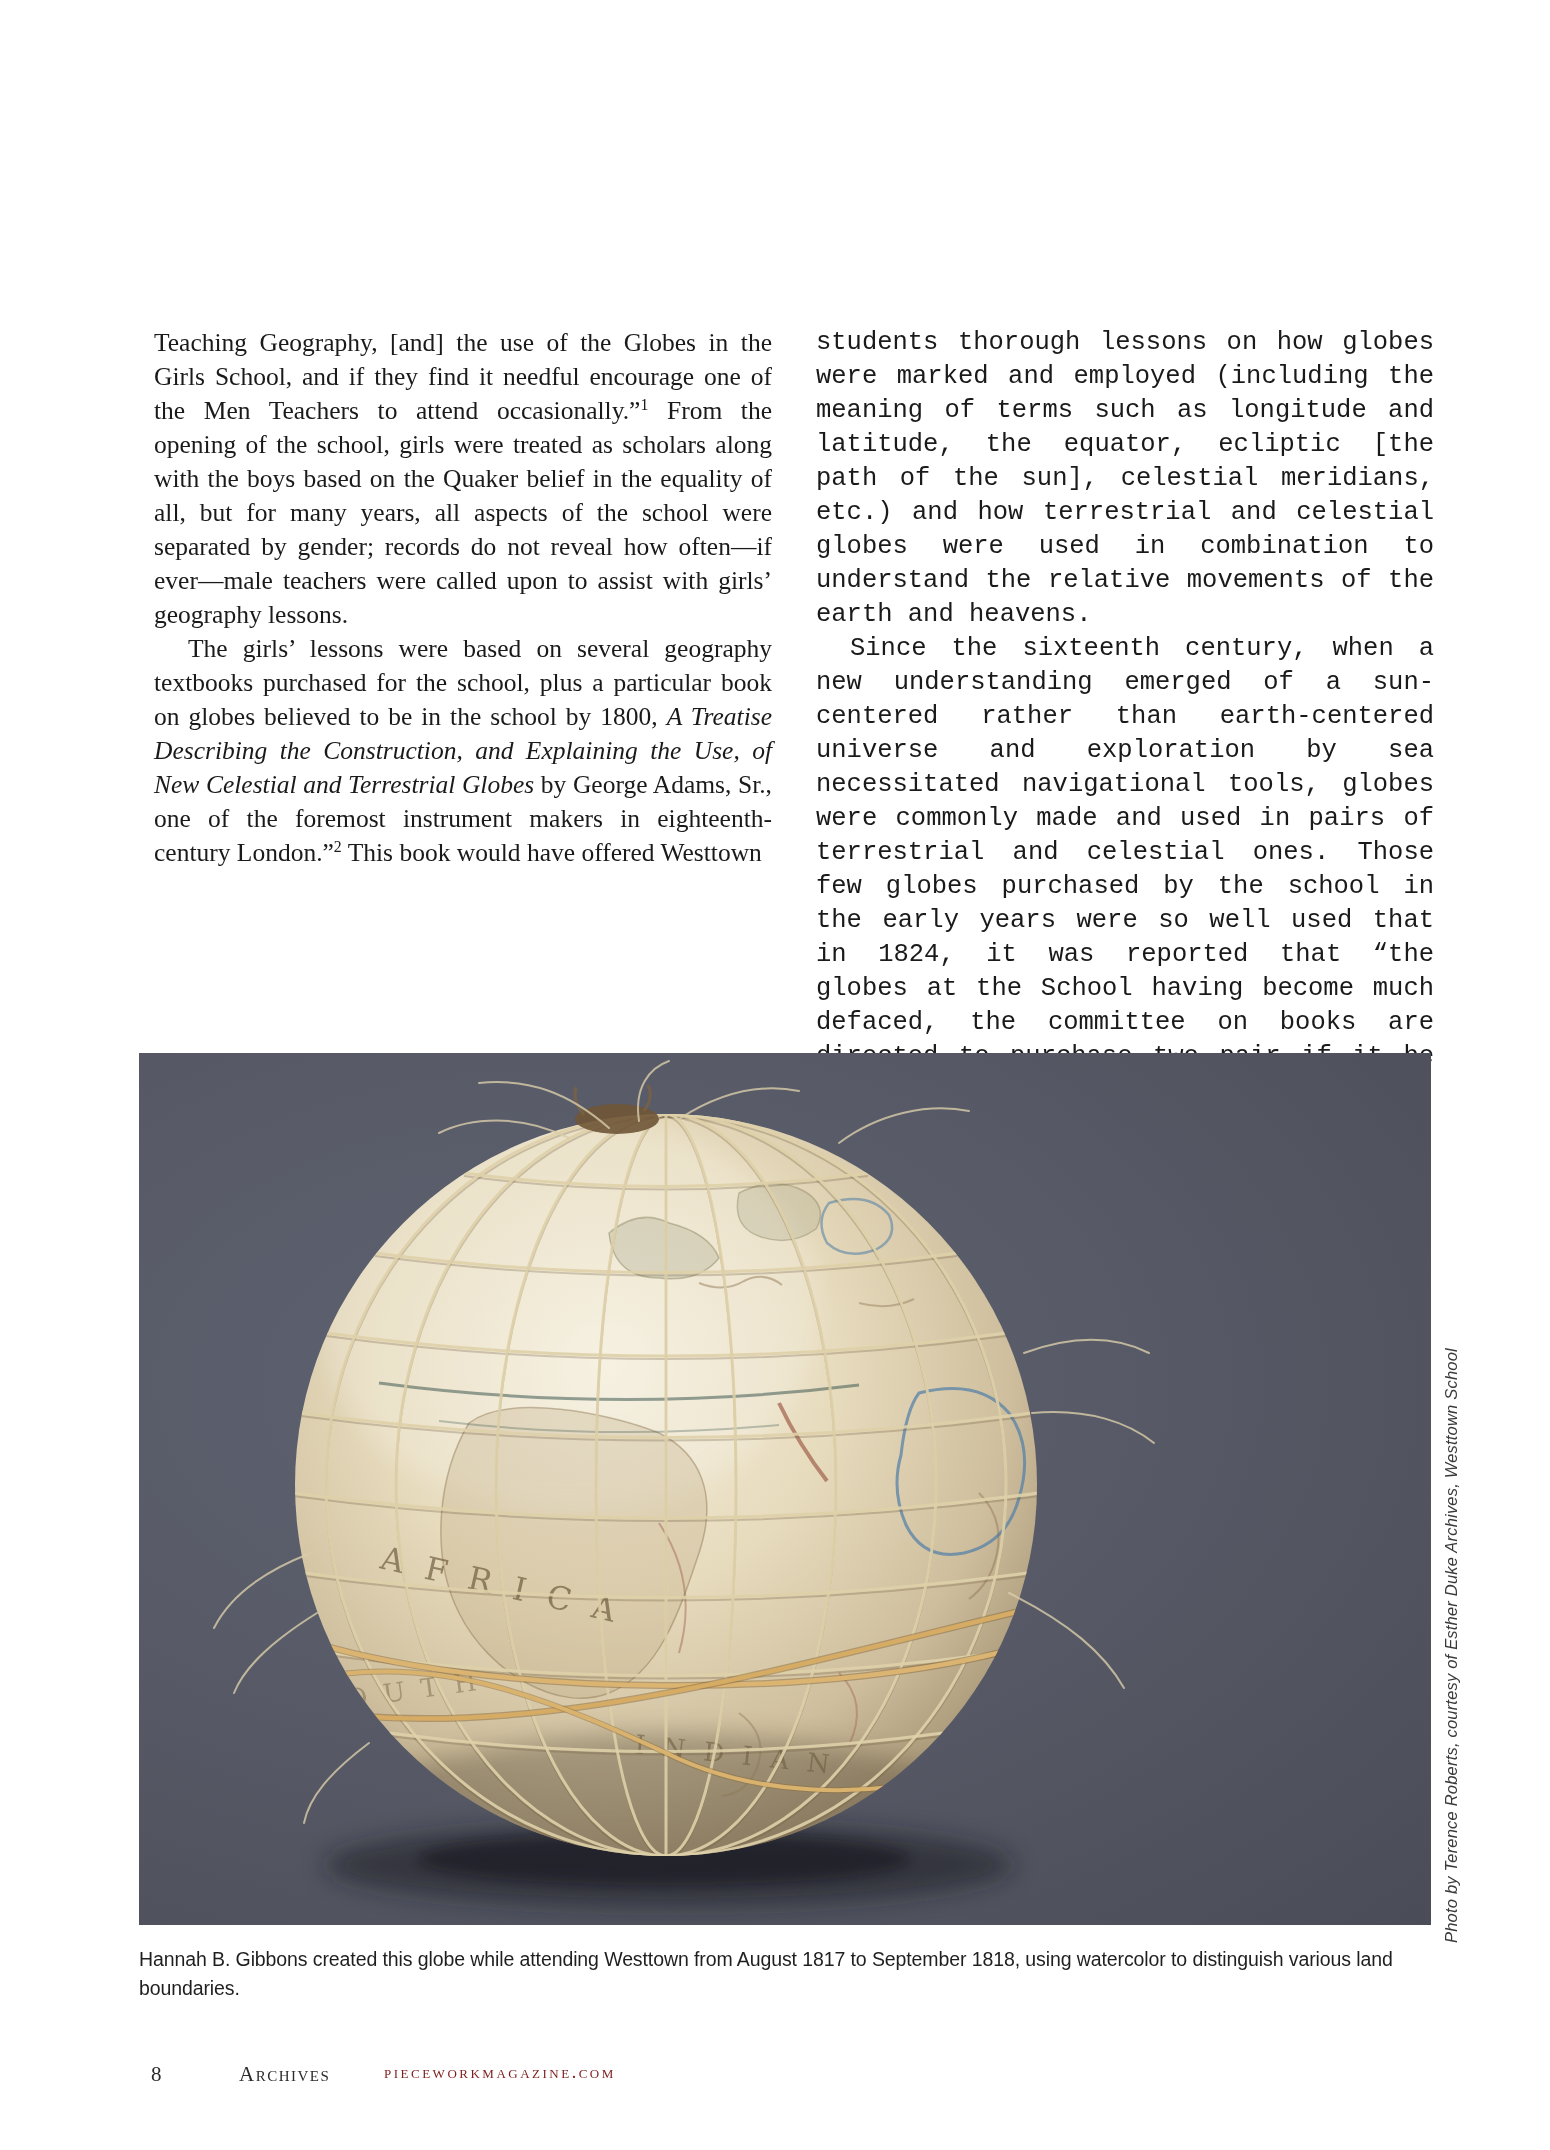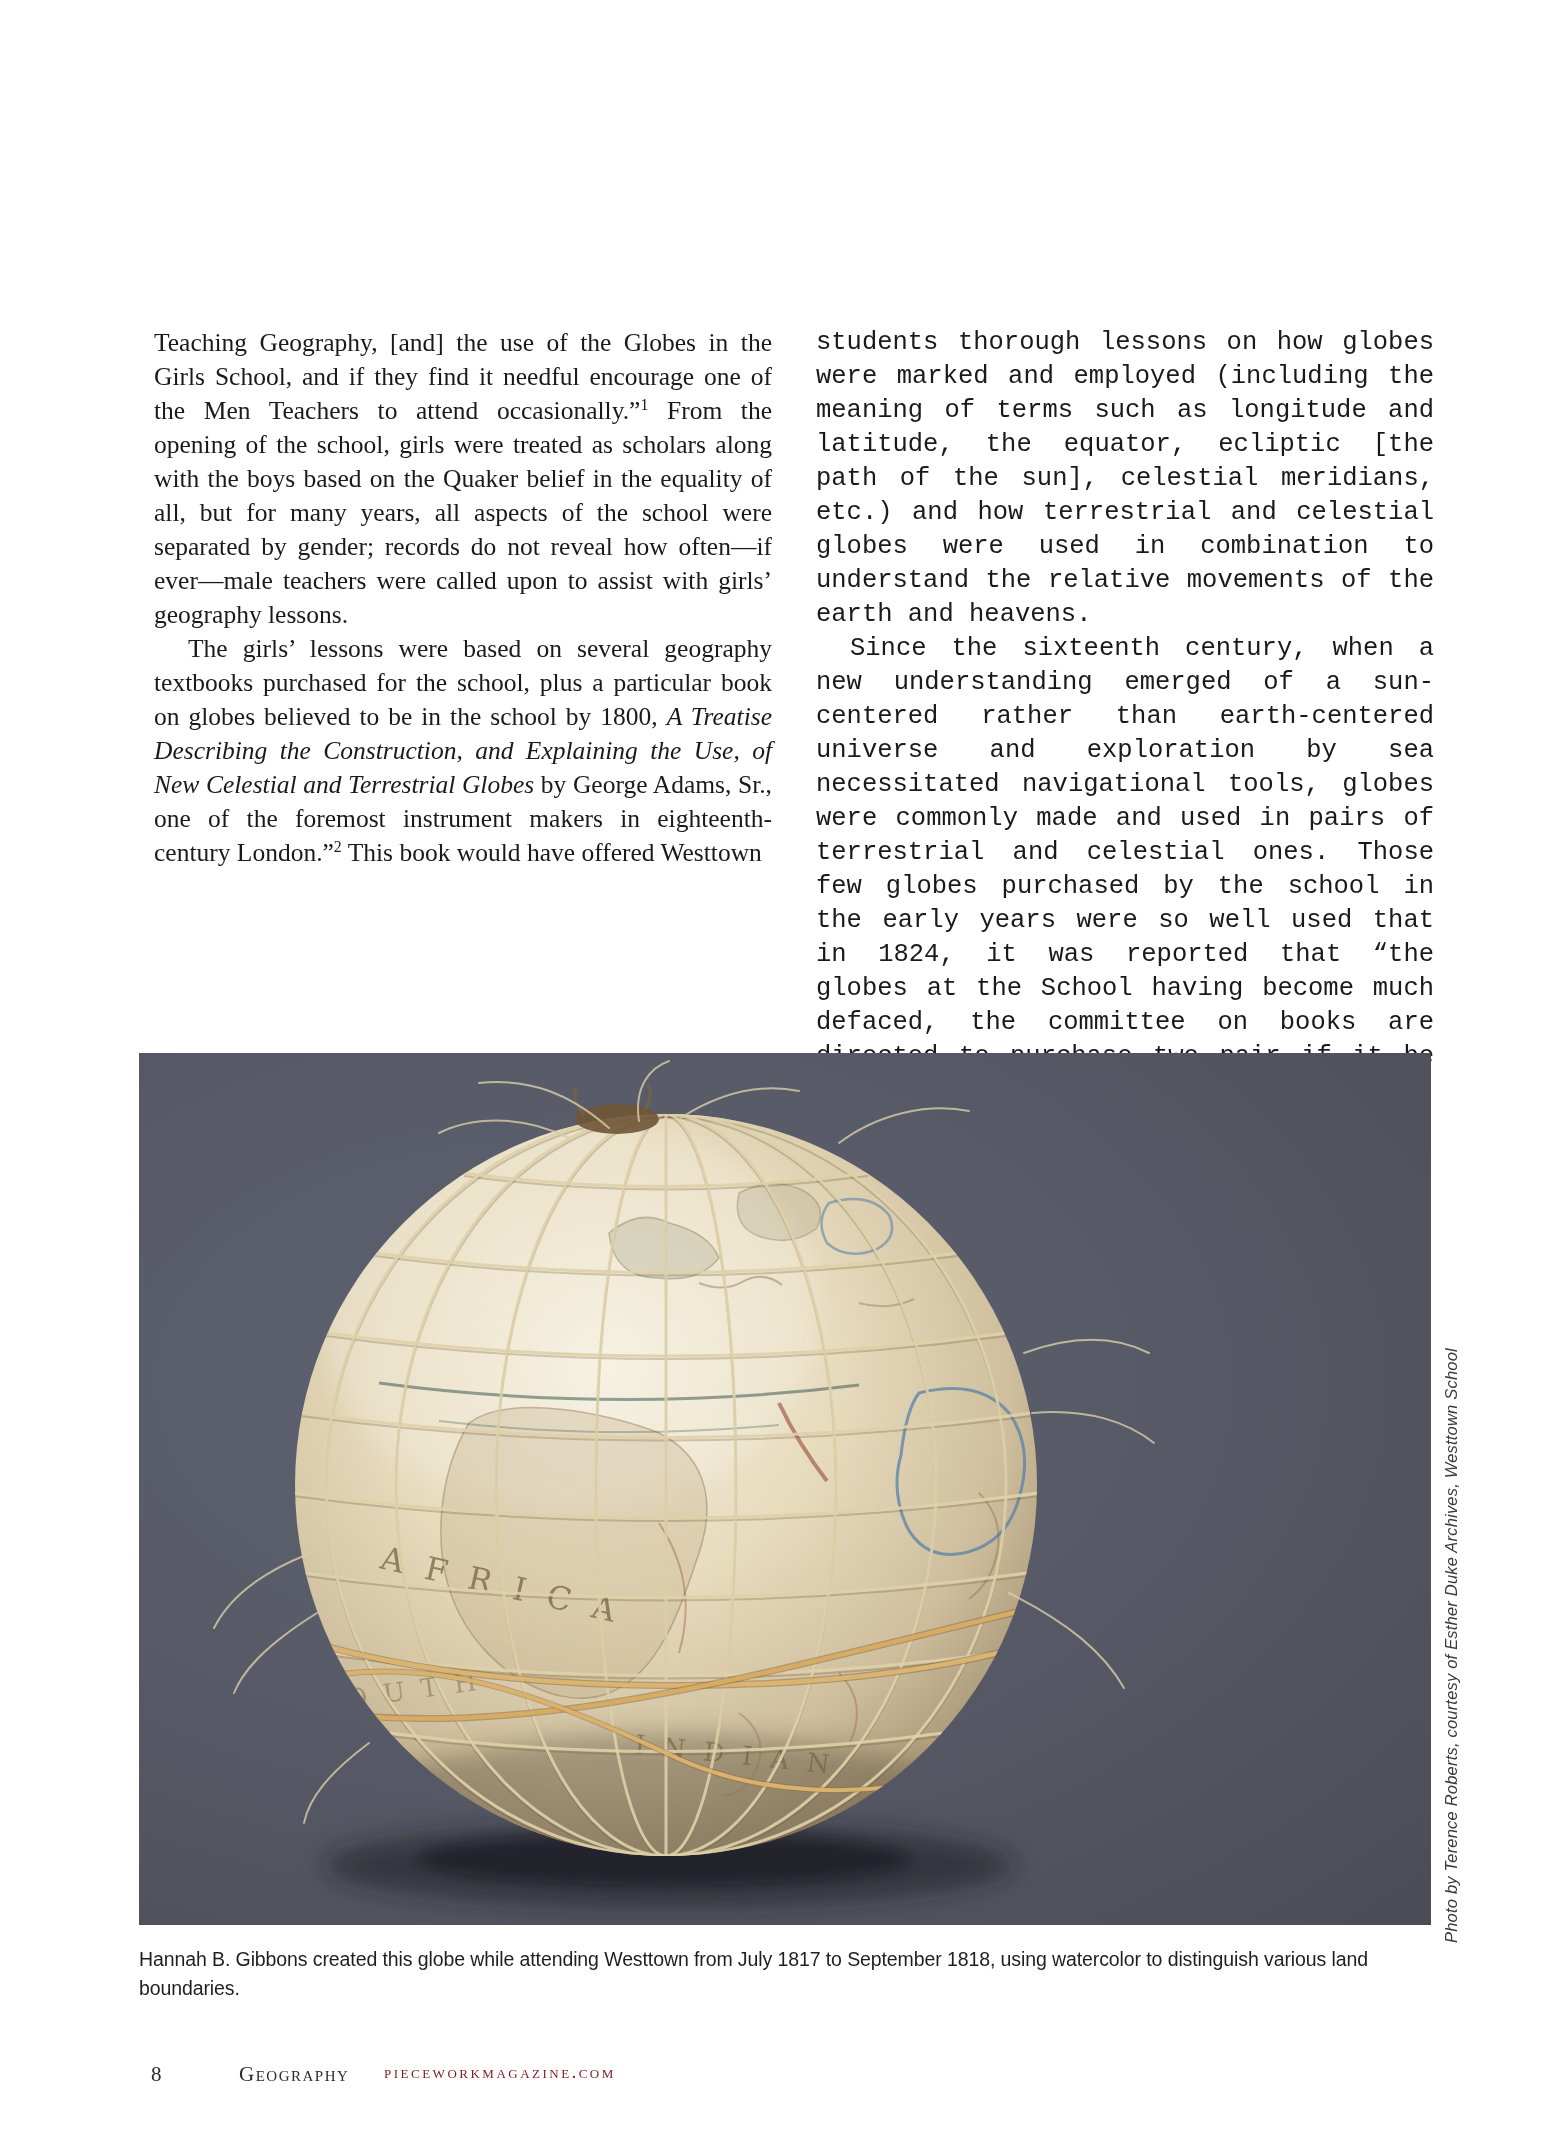--- a/index.html
+++ b/index.html
@@ -159,21 +159,21 @@
         <path d="M 870 540 C 930 570 965 600 985 635"></path>
         <path d="M 172 500 C 120 520 90 545 75 575"></path>
         <path d="M 178 560 C 130 590 105 615 95 640"></path>
         <path d="M 230 690 C 190 720 170 745 165 770"></path>
       </g>
     </svg>
   </figure>
 
   <div class="credit">Photo by Terence Roberts, courtesy of Esther Duke Archives, Westtown School</div>
 
-  <p class="caption">Hannah B. Gibbons created this globe while attending Westtown from July 1817 to September 1818, using watercolor to distinguish various land boundaries.</p>
+  <p class="caption">Hannah B. Gibbons created this globe while attending Westtown from August 1817 to September 1818, using watercolor to distinguish various land boundaries.</p>
 
   <div class="footer">
     <span class="pnum">8</span>
-    <span class="mag">Geography</span>
+    <span class="mag">Archives</span>
     <span class="site">pieceworkmagazine.com</span>
   </div>
 
 </div>
 
 </body></html>

